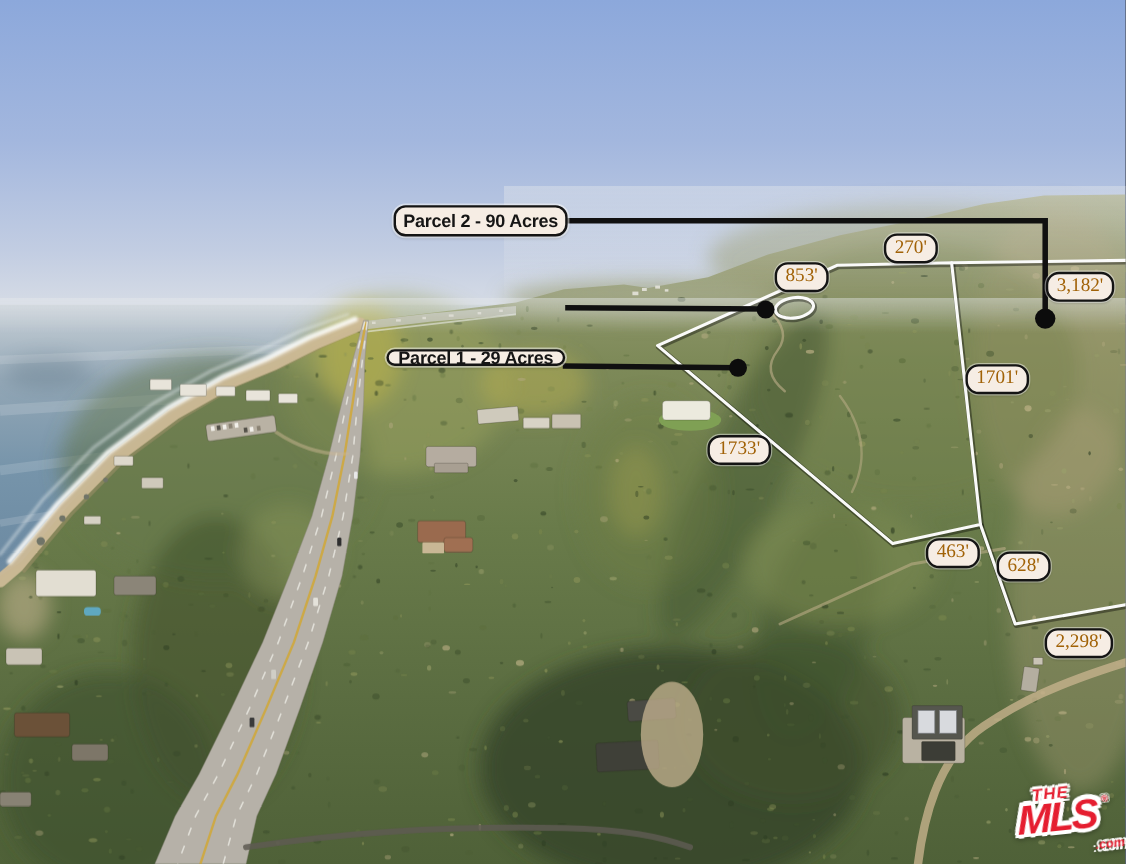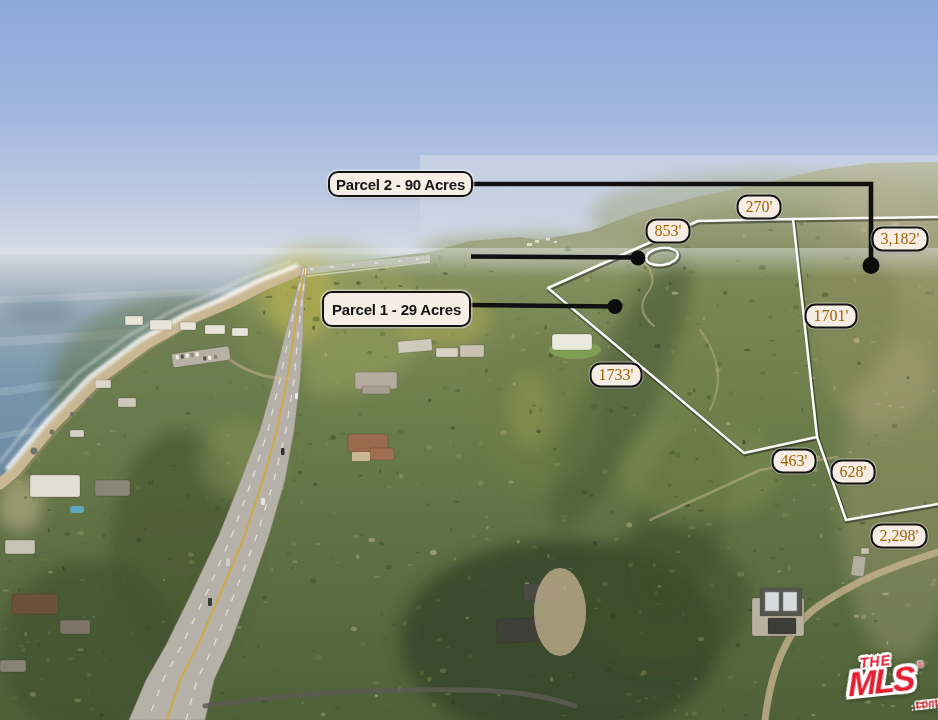--- a/index.html
+++ b/index.html
@@ -957,21 +957,21 @@
       <path d="M469,305 L615,306.5"></path>
     </g>
     <g fill="#0c0c0c">
       <circle cx="871" cy="265.5" r="8.5"></circle>
       <circle cx="638" cy="258" r="7.5"></circle>
       <circle cx="615" cy="306.5" r="7.5"></circle>
     </g>
   </svg>
 
   <div class="callout" style="left:328px;top:171px;width:145px;height:26px;">Parcel 2 - 90 Acres</div>
-  <div class="callout" style="left:322px;top:291px;width:149px;height:36px;">Parcel 1 - 29 Acres</div>
+  <div class="callout" style="left:322px;top:291px;width:149px;height:14px;">Parcel 1 - 29 Acres</div>
 
   <div class="dim" style="left:625px;top:231px;margin-left:43px;">853'</div>
   <div class="dim" style="left:759px;top:207px;">270'</div>
   <div class="dim" style="left:900px;top:239px;">3,182'</div>
   <div class="dim" style="left:831px;top:316px;">1701'</div>
   <div class="dim" style="left:616px;top:375px;">1733'</div>
   <div class="dim" style="left:794px;top:461px;">463'</div>
   <div class="dim" style="left:853px;top:472px;">628'</div>
   <div class="dim" style="left:899px;top:536px;">2,298'</div>
 

